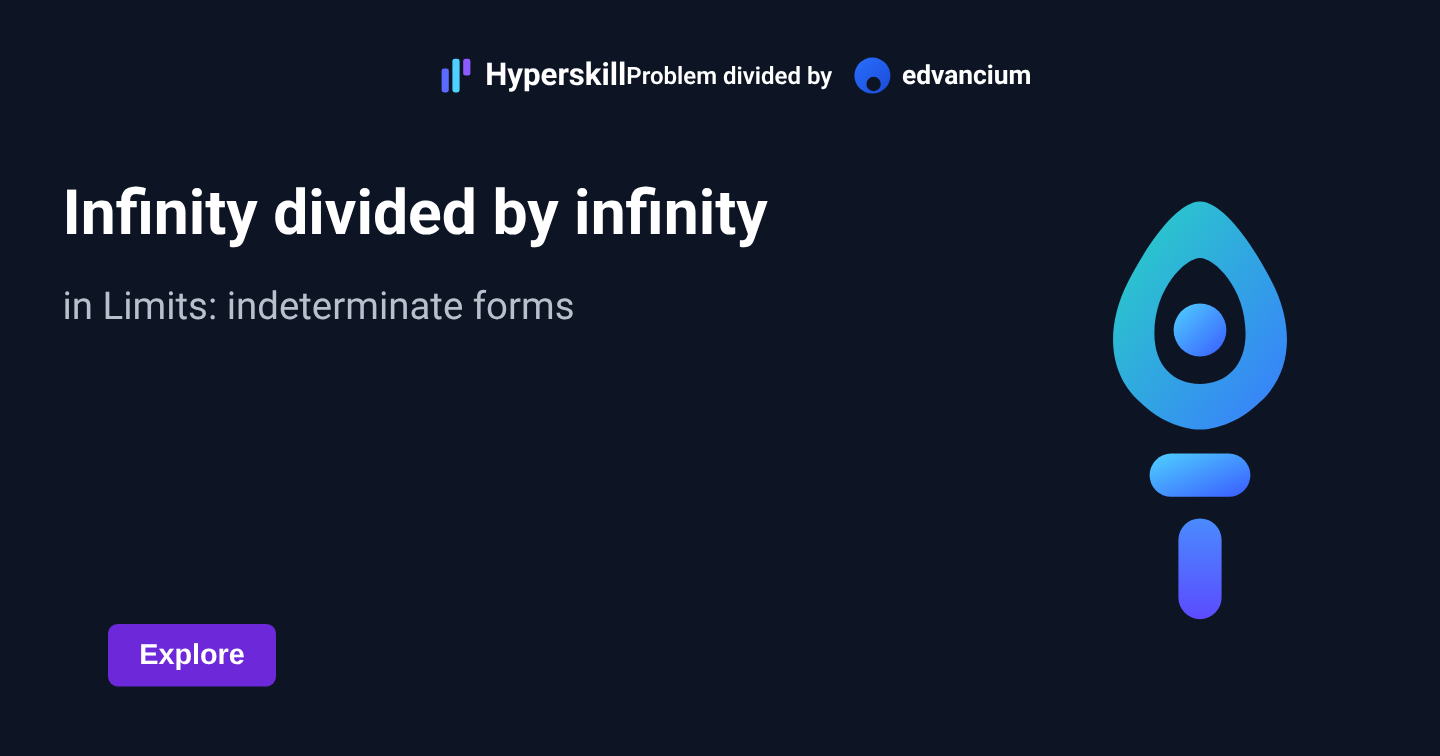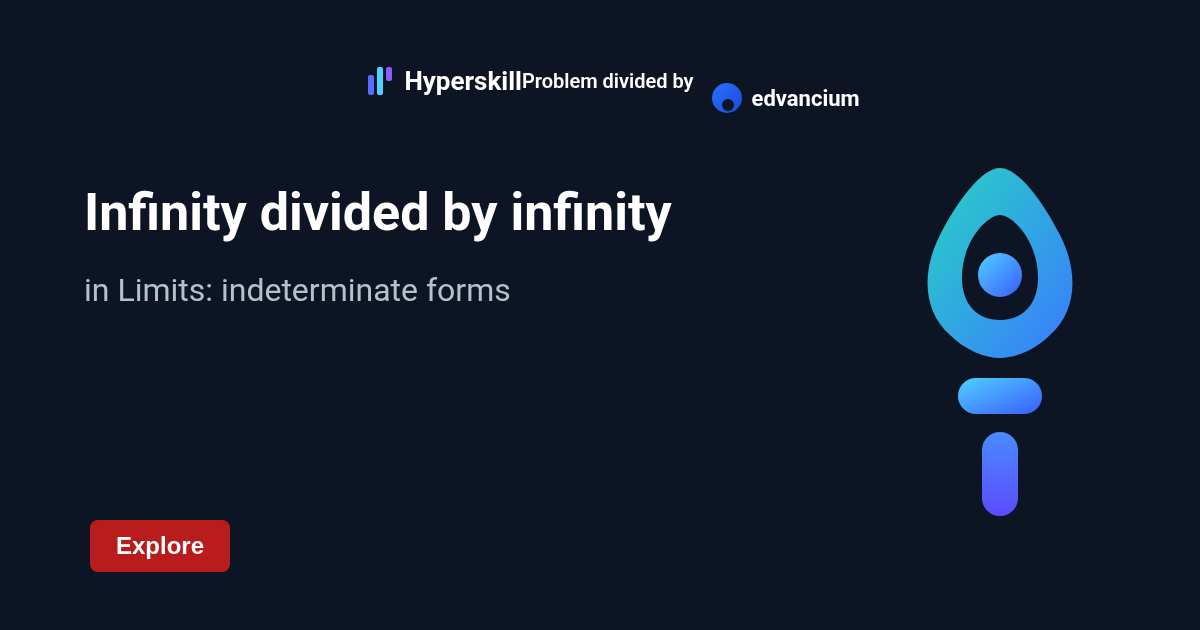--- a/index.html
+++ b/index.html
@@ -48,21 +48,20 @@
 }
 .provider-label {
   font-size: 20px;
   font-weight: 600;
   color: #ffffff;
 }
 .provider-logo {
   display: flex;
   align-items: center;
   gap: 10px;
-  margin-top: 35px;
 }
 .edvancium-icon {
   width: 30px;
   height: 30px;
   border-radius: 50%;
   background: linear-gradient(135deg, #2a6fff, #1a4bd6);
   position: relative;
   display: flex;
   align-items: center;
   justify-content: center;
@@ -76,41 +75,41 @@
   position: absolute;
   bottom: 2px;
   right: 8px;
 }
 .edvancium-text {
   font-size: 22px;
   font-weight: 700;
   color: #ffffff;
 }
 .main {
-  padding: 70px 90px 0 84px;
+  padding: 70px 90px 0 52px;
   position: relative;
 }
 .title {
   font-size: 52px;
   font-weight: 700;
   line-height: 1.15;
   color: #ffffff;
   max-width: 720px;
 }
 .subtitle {
   margin-top: 28px;
   font-size: 32px;
   font-weight: 400;
   color: #b8c0cc;
 }
 .explore-btn {
   position: absolute;
   left: 90px;
   bottom: 58px;
-  background: #b91c1c;
+  background: #6d28d9;
   color: #ffffff;
   border: none;
   border-radius: 8px;
   padding: 12px 26px;
   font-size: 24px;
   font-weight: 600;
   cursor: pointer;
 }
 .torch {
   position: absolute;

